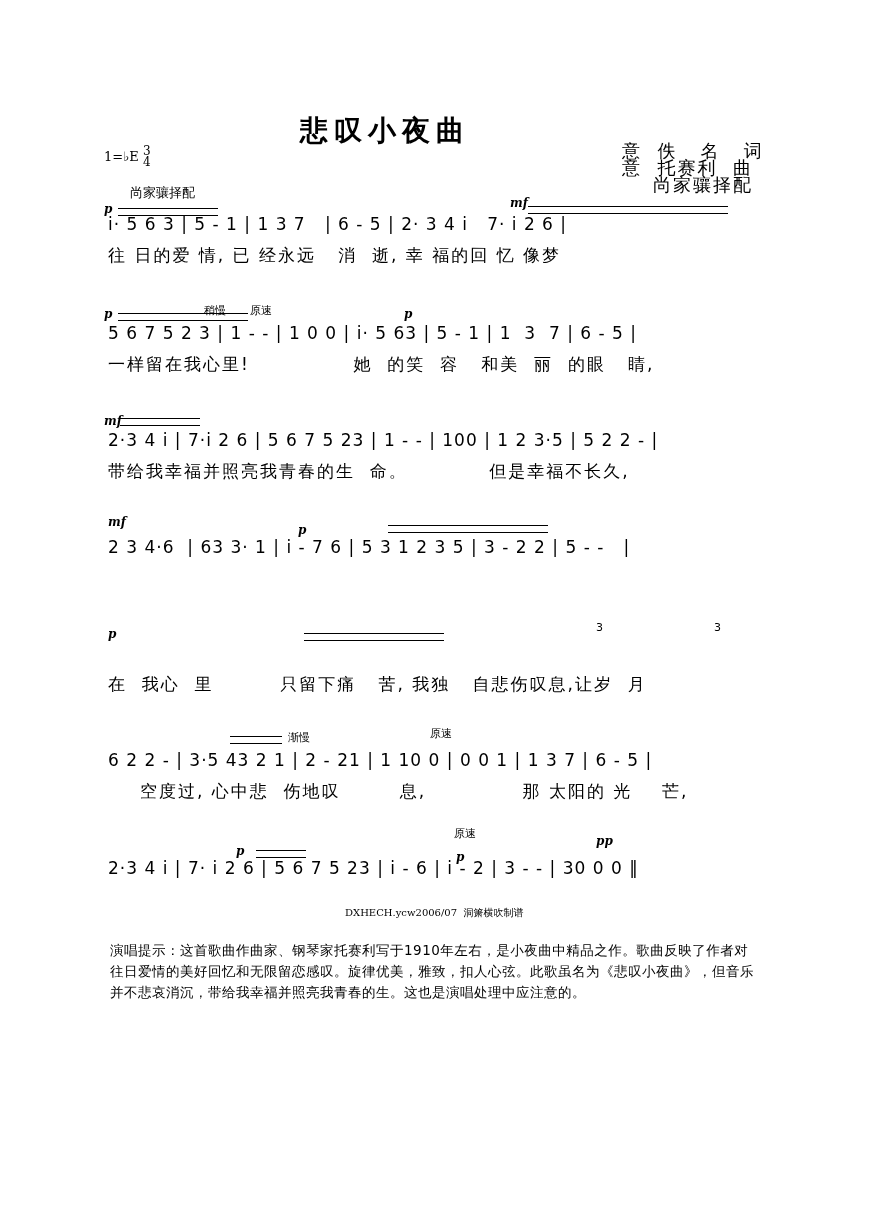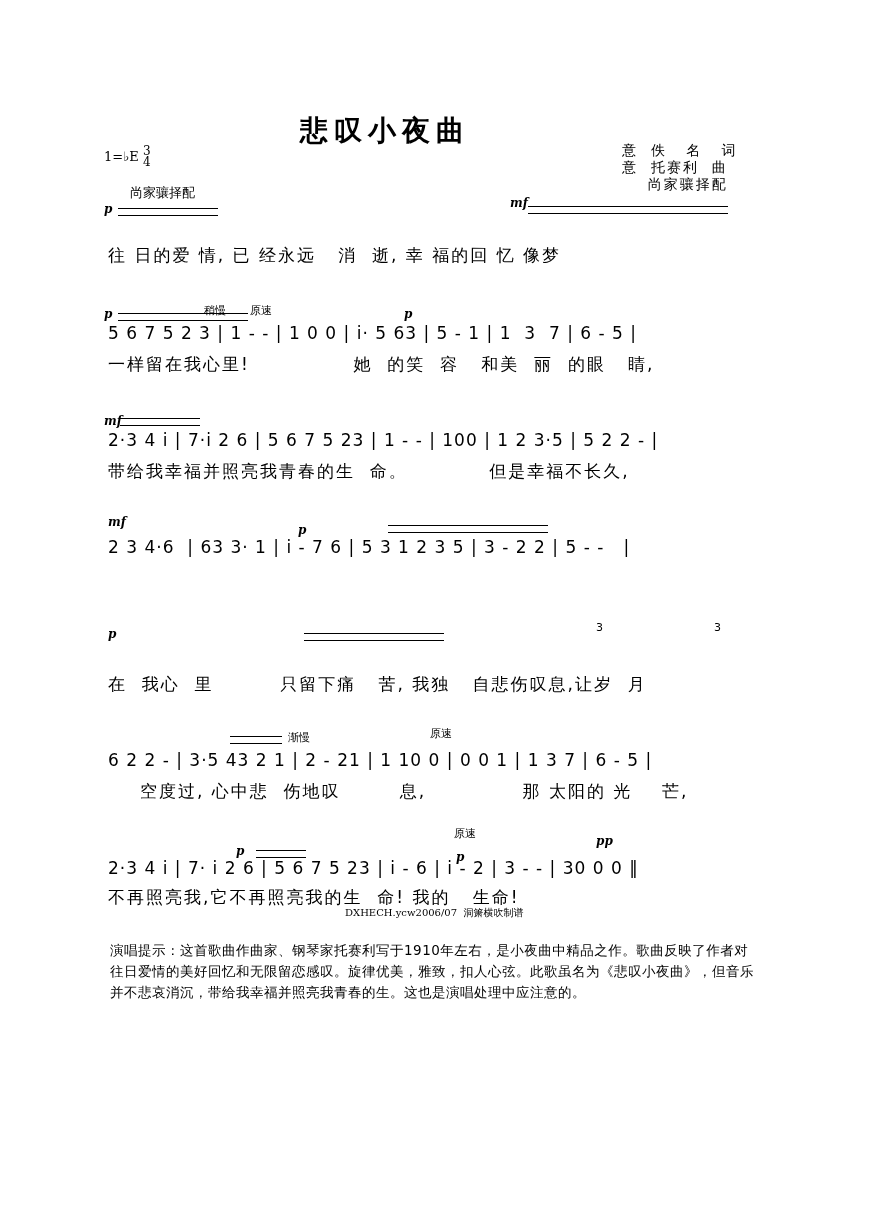--- a/index.html
+++ b/index.html
@@ -3,21 +3,21 @@
 <meta charset="utf-8">
 <style>
   html, body { margin: 0; padding: 0; background: #ffffff; }
   body { width: 869px; height: 1210px; position: relative; overflow: hidden;
          font-family: "DejaVu Sans", sans-serif; color: #000; }
   .abs { position: absolute; }
   .title { left: 300px; top: 112px; font-size: 28px; font-weight: bold; letter-spacing: 6px;
            font-family: "DejaVu Sans", sans-serif; }
   .key { left: 104px; top: 146px; font-family: "DejaVu Serif", serif; font-size: 13px; }
   .key .frac { display: inline-block; vertical-align: middle; text-align: center; line-height: 11px; font-size: 12px; }
-  .credits { left: 622px; top: 142px; font-size: 14px; line-height: 17px; letter-spacing: 2px; }
+  .credits { left: 622px; top: 142px; font-size: 18px; line-height: 17px; letter-spacing: 2px; }
   .credits div { white-space: pre; }
   .tempo { left: 130px; top: 184px; font-size: 13px; }
   .row { position: absolute; left: 108px; width: 660px; }
   .notes { position: absolute; left: 0; font-family: "DejaVu Sans", sans-serif; font-size: 17px;
            white-space: pre; letter-spacing: 1px; }
   .lyrics { position: absolute; left: 0; font-size: 17px; white-space: pre; letter-spacing: 2px; }
   .dyn { position: absolute; font-family: "DejaVu Serif", serif; font-style: italic; font-weight: bold; font-size: 12px; }
   .mark { position: absolute; font-size: 11px; }
   .hair { position: absolute; height: 6px; border-top: 1px solid #000; border-bottom: 1px solid #000; }
   .footer-sig { left: 345px; top: 906px; font-family: "DejaVu Serif", serif; font-size: 10px; white-space: pre; }
@@ -42,20 +42,21 @@
   <div>    尚家骧择配</div>
 </div>
 
 <div class="abs tempo">尚家骧择配</div>
 
 <div class="row" style="top:200px;height:70px;">
   <span class="dyn" style="left:-4px;top:2px;">p</span>
   <span class="dyn" style="left:402px;top:-4px;">mf</span>
   <div class="hair" style="left:10px;top:8px;width:100px;"></div>
   <div class="hair" style="left:420px;top:6px;width:200px;"></div>
+  <div class="notes" style="top:14px;">i· 5 6 3 | 5 - 1 | 1 3 7   | 6 - 5 | 2· 3 4 i   7· i 2 6 |</div>
   <div class="lyrics" style="top:44px;">往 日的爱 情, 已 经永远   消  逝, 幸 福的回 忆 像梦</div>
 </div>
 
 <div class="row" style="top:305px;height:70px;">
   <span class="dyn" style="left:-4px;top:2px;">p</span>
   <span class="dyn" style="left:296px;top:2px;">p</span>
   <span class="mark" style="left:96px;top:-2px;">稍慢</span>
   <span class="mark" style="left:142px;top:-2px;">原速</span>
   <div class="hair" style="left:10px;top:8px;width:130px;"></div>
   <div class="notes" style="top:18px;">5 6 7 5 2 3 | 1 - - | 1 0 0 | i· 5 63 | 5 - 1 | 1  3  7 | 6 - 5 |</div>
@@ -92,18 +93,17 @@
   <div class="lyrics" style="top:50px;margin-left:32px;">空度过, 心中悲  伤地叹        息,             那 太阳的 光    芒,</div>
 </div>
 
 <div class="row" style="top:830px;height:70px;">
   <span class="dyn" style="left:128px;top:14px;">p</span>
   <span class="dyn" style="left:348px;top:20px;">p</span>
   <span class="dyn" style="left:488px;top:4px;">pp</span>
   <span class="mark" style="left:346px;top:-4px;">原速</span>
   <div class="hair" style="left:148px;top:20px;width:50px;"></div>
   <div class="notes" style="top:28px;">2·3 4 i | 7· i 2 6 | 5 6 7 5 23 | i - 6 | i - 2 | 3 - - | 30 0 0 ‖</div>
-  <div class="lyrics" style="top:56px;">不再照亮我,它不再照亮我的生  命! 我的   生命!</div>
 </div>
 
 <div class="abs footer-sig">DXHECH.ycw2006/07  洞箫横吹制谱</div>
 
 <div class="abs tips">演唱提示：这首歌曲作曲家、钢琴家托赛利写于1910年左右，是小夜曲中精品之作。歌曲反映了作者对往日爱情的美好回忆和无限留恋感叹。旋律优美，雅致，扣人心弦。此歌虽名为《悲叹小夜曲》，但音乐并不悲哀消沉，带给我幸福并照亮我青春的生。这也是演唱处理中应注意的。</div>
 
 </body></html>

